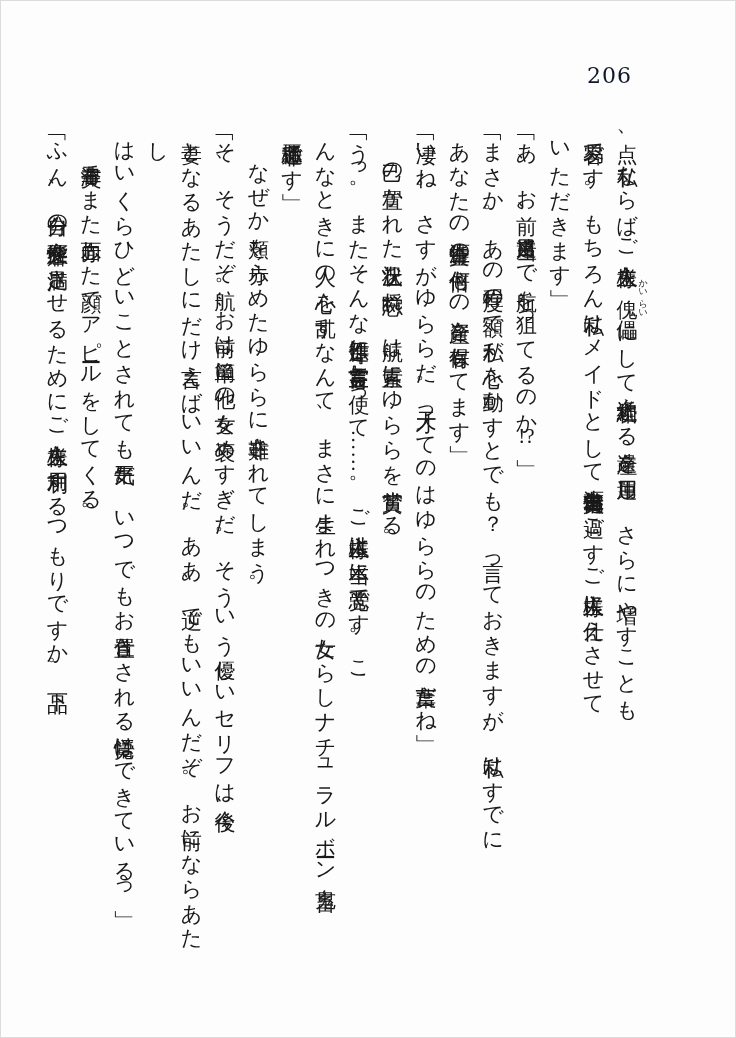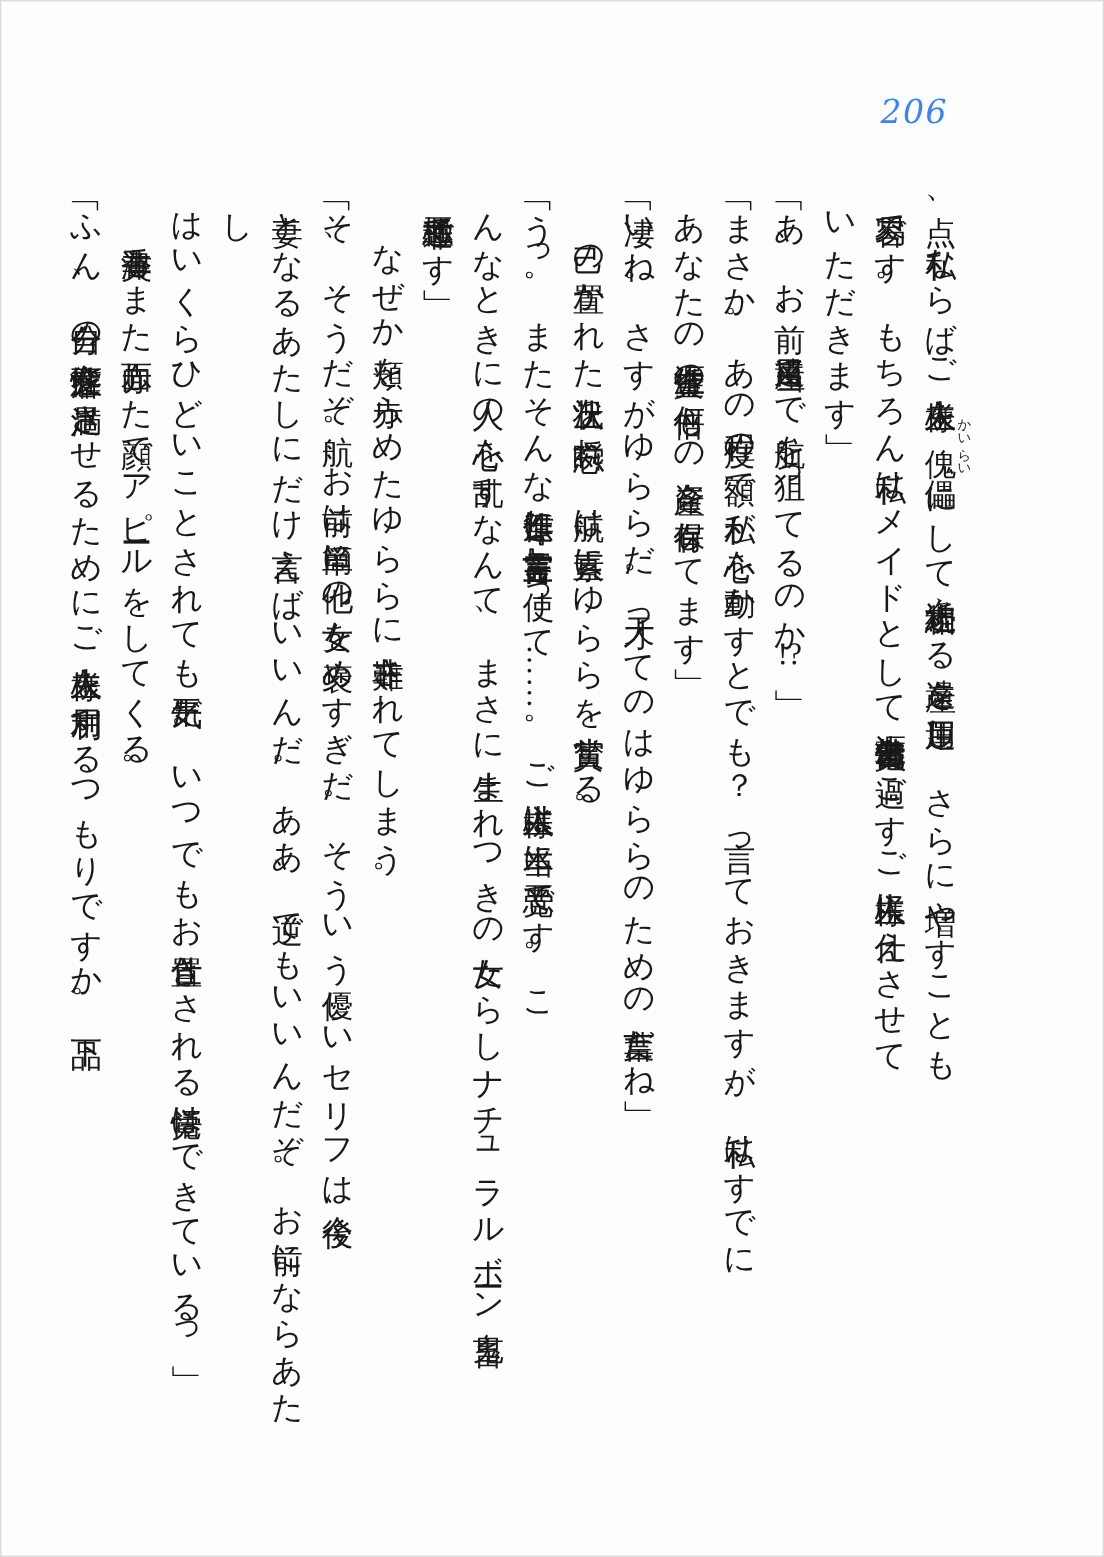--- a/index.html
+++ b/index.html
@@ -16,24 +16,23 @@
   .book-page {
     position: absolute;
     inset: 0;
     box-shadow: inset 0 0 0 1px #dcdcdc;
   }
   .page-number {
     position: absolute;
     top: 63px;
     left: 587px;
     font-family: "DejaVu Serif", "Liberation Serif", serif;
-    font-style: italic;
     font-size: 22px;
     letter-spacing: 1px;
-    color: #3b82f6;
+    color: #0f172a;
   }
   .text-block {
     position: absolute;
     top: 127px;
     right: 88px;
     height: 830px;
     writing-mode: vertical-rl;
     text-orientation: mixed;
     font-family: "Liberation Serif", "DejaVu Serif", serif;
     font-size: 21px;

